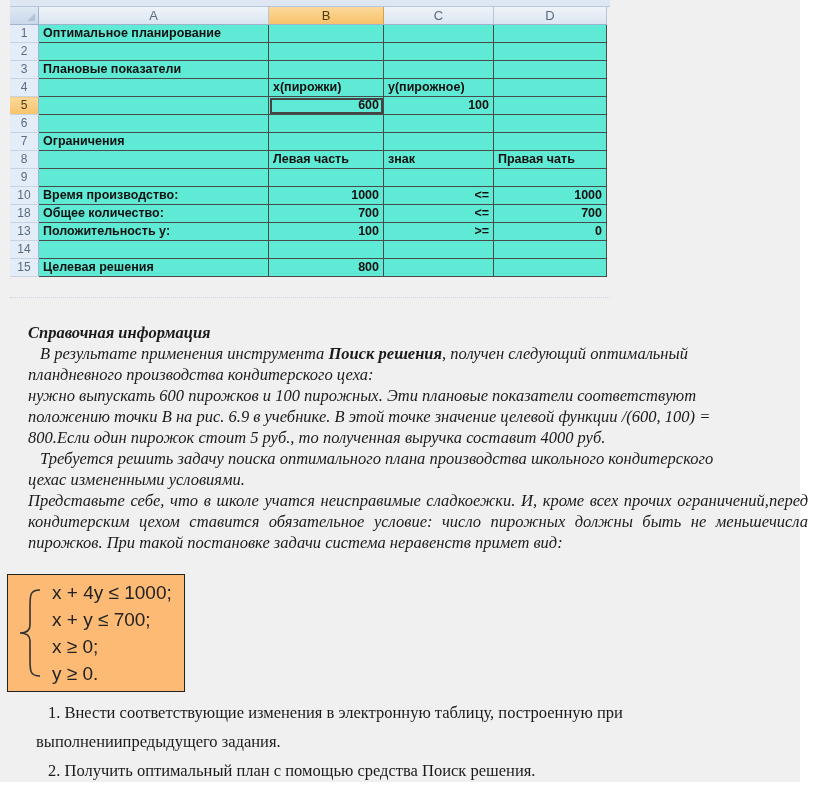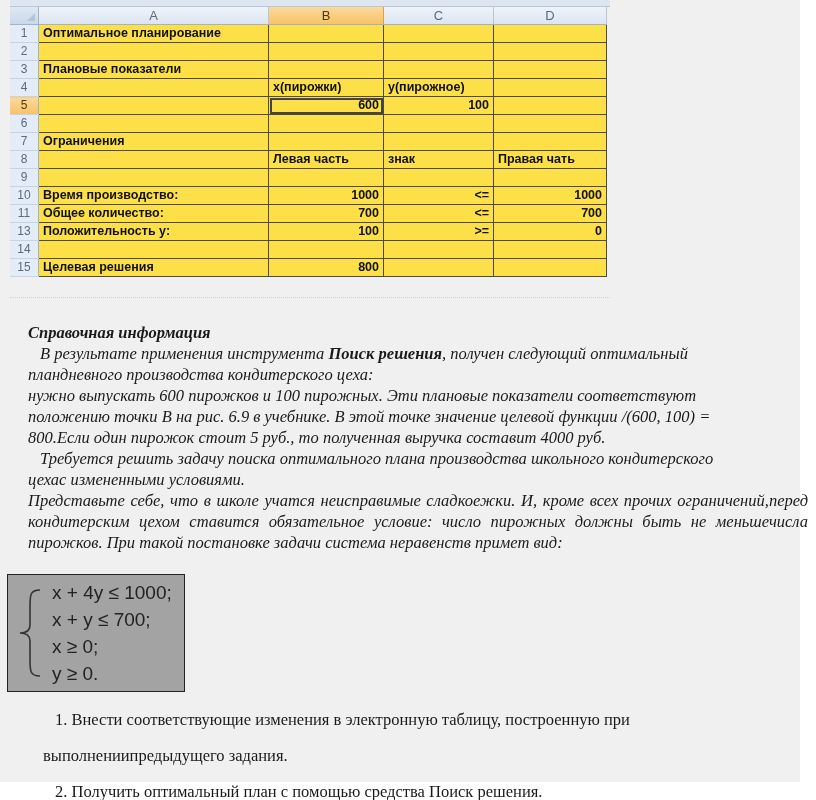--- a/index.html
+++ b/index.html
@@ -9,41 +9,41 @@
   .sheet { position:absolute; left:10px; top:0px; width:600px; height:300px; }
   .topstrip { position:absolute; left:0; top:0; width:600px; height:6px; background:#dde6f1; border-bottom:1px solid #b7c6da; }
   .grid { position:absolute; left:0; top:7px; border-collapse:collapse; font-family:"Liberation Sans", sans-serif; font-size:12.5px; font-weight:bold; color:#111; }
   .grid td, .grid th { padding:0 4px; height:17px; line-height:17px; white-space:nowrap; overflow:hidden; }
   .grid th.colhdr { background:linear-gradient(#eef3f9,#dbe5f1); color:#5a6b80; font-weight:normal; text-align:center; border-right:1px solid #b7c6da; border-bottom:1px solid #9fb3cc; font-size:13px; }
   .grid th.colhdr.sel { background:linear-gradient(#fbd99a,#f7c26a); color:#4e3b0a; border-right:1px solid #d8a24a; }
   .grid th.corner { background:linear-gradient(#dfe8f3,#c9d8ea); width:20px; border-right:1px solid #9fb3cc; border-bottom:1px solid #9fb3cc; position:relative; }
   .grid th.corner::after { content:""; position:absolute; right:3px; bottom:3px; border-left:8px solid transparent; border-bottom:8px solid #b2c3da; }
   .grid th.rowhdr { background:#e4ecf7; color:#5a6b80; font-weight:normal; text-align:center; width:20px; border-bottom:1px solid #c5d3e5; border-right:1px solid #9fb3cc; font-size:12px; }
   .grid th.rowhdr.sel { background:linear-gradient(#fbd99a,#f7c26a); color:#4e3b0a; }
-  .grid td { background:#fde047; border:1.5px solid #4a4a4a; }
+  .grid td { background:#5eead4; border:1.5px solid #4a4a4a; }
   .grid td.a { width:221px; }
   .grid td.b { width:106px; }
   .grid td.c { width:101px; }
   .grid td.d { width:104px; }
   .grid td.center { text-align:right; }
   .grid td.right { text-align:right; }
   .grid td.active { outline:2px solid #444; outline-offset:-3px; }
   .below-strip { position:absolute; left:0; top:297px; width:600px; height:4px; border-top:1px dotted #c9d3df; }
   
   .text { position:absolute; left:28px; top:322px; width:780px; font-size:16.5px; line-height:21px; color:#1a1a1a; }
   .text p { margin:0;font-style:italic; }
   .indent { text-indent:12px; }
   .justify { text-align:justify; text-align-last:left; }
   .heading-i { font-weight:bold; font-style:italic; }
   .heading { font-weight:bold; }
-  .eqbox { position:absolute; left:7px; top:574px; width:176px; height:116px; background:#a3a3a3; border:1.5px solid #222; }
+  .eqbox { position:absolute; left:7px; top:574px; width:176px; height:116px; background:#fdba74; border:1.5px solid #222; }
   .brace { position:absolute; left:8px; top:12px; width:28px; height:92px; }
   .eqs { position:absolute; left:44px; top:4px; font-family:"Liberation Sans", sans-serif; font-size:19px; line-height:27px; color:#222; }
   .tasks { position:absolute; left:28px; top:694px; width:780px; font-size:16.5px; line-height:21px; color:#1a1a1a; }
-  .tasks p { margin:15px; }
+  .tasks p { margin:8px; }
   .tasks .num { padding-left:12px; }
 </style>
 </head>
 <body>
 
 <div class="page">
 
   <div class="sheet">
     <div class="topstrip"></div>
     <table class="grid">
@@ -121,21 +121,21 @@
             <td class="d"></td>
           </tr>
           <tr>
             <th class="rowhdr">10</th>
             <td class="a">Время производство:</td>
             <td class="b center">1000</td>
             <td class="c center">&lt;=</td>
             <td class="d center">1000</td>
           </tr>
           <tr>
-            <th class="rowhdr">11</th>
+            <th class="rowhdr">18</th>
             <td class="a">Общее количество:</td>
             <td class="b center">700</td>
             <td class="c center">&lt;=</td>
             <td class="d center">700</td>
           </tr>
           <tr>
             <th class="rowhdr">13</th>
             <td class="a">Положительность y:</td>
             <td class="b center">100</td>
             <td class="c center">&gt;=</td>

